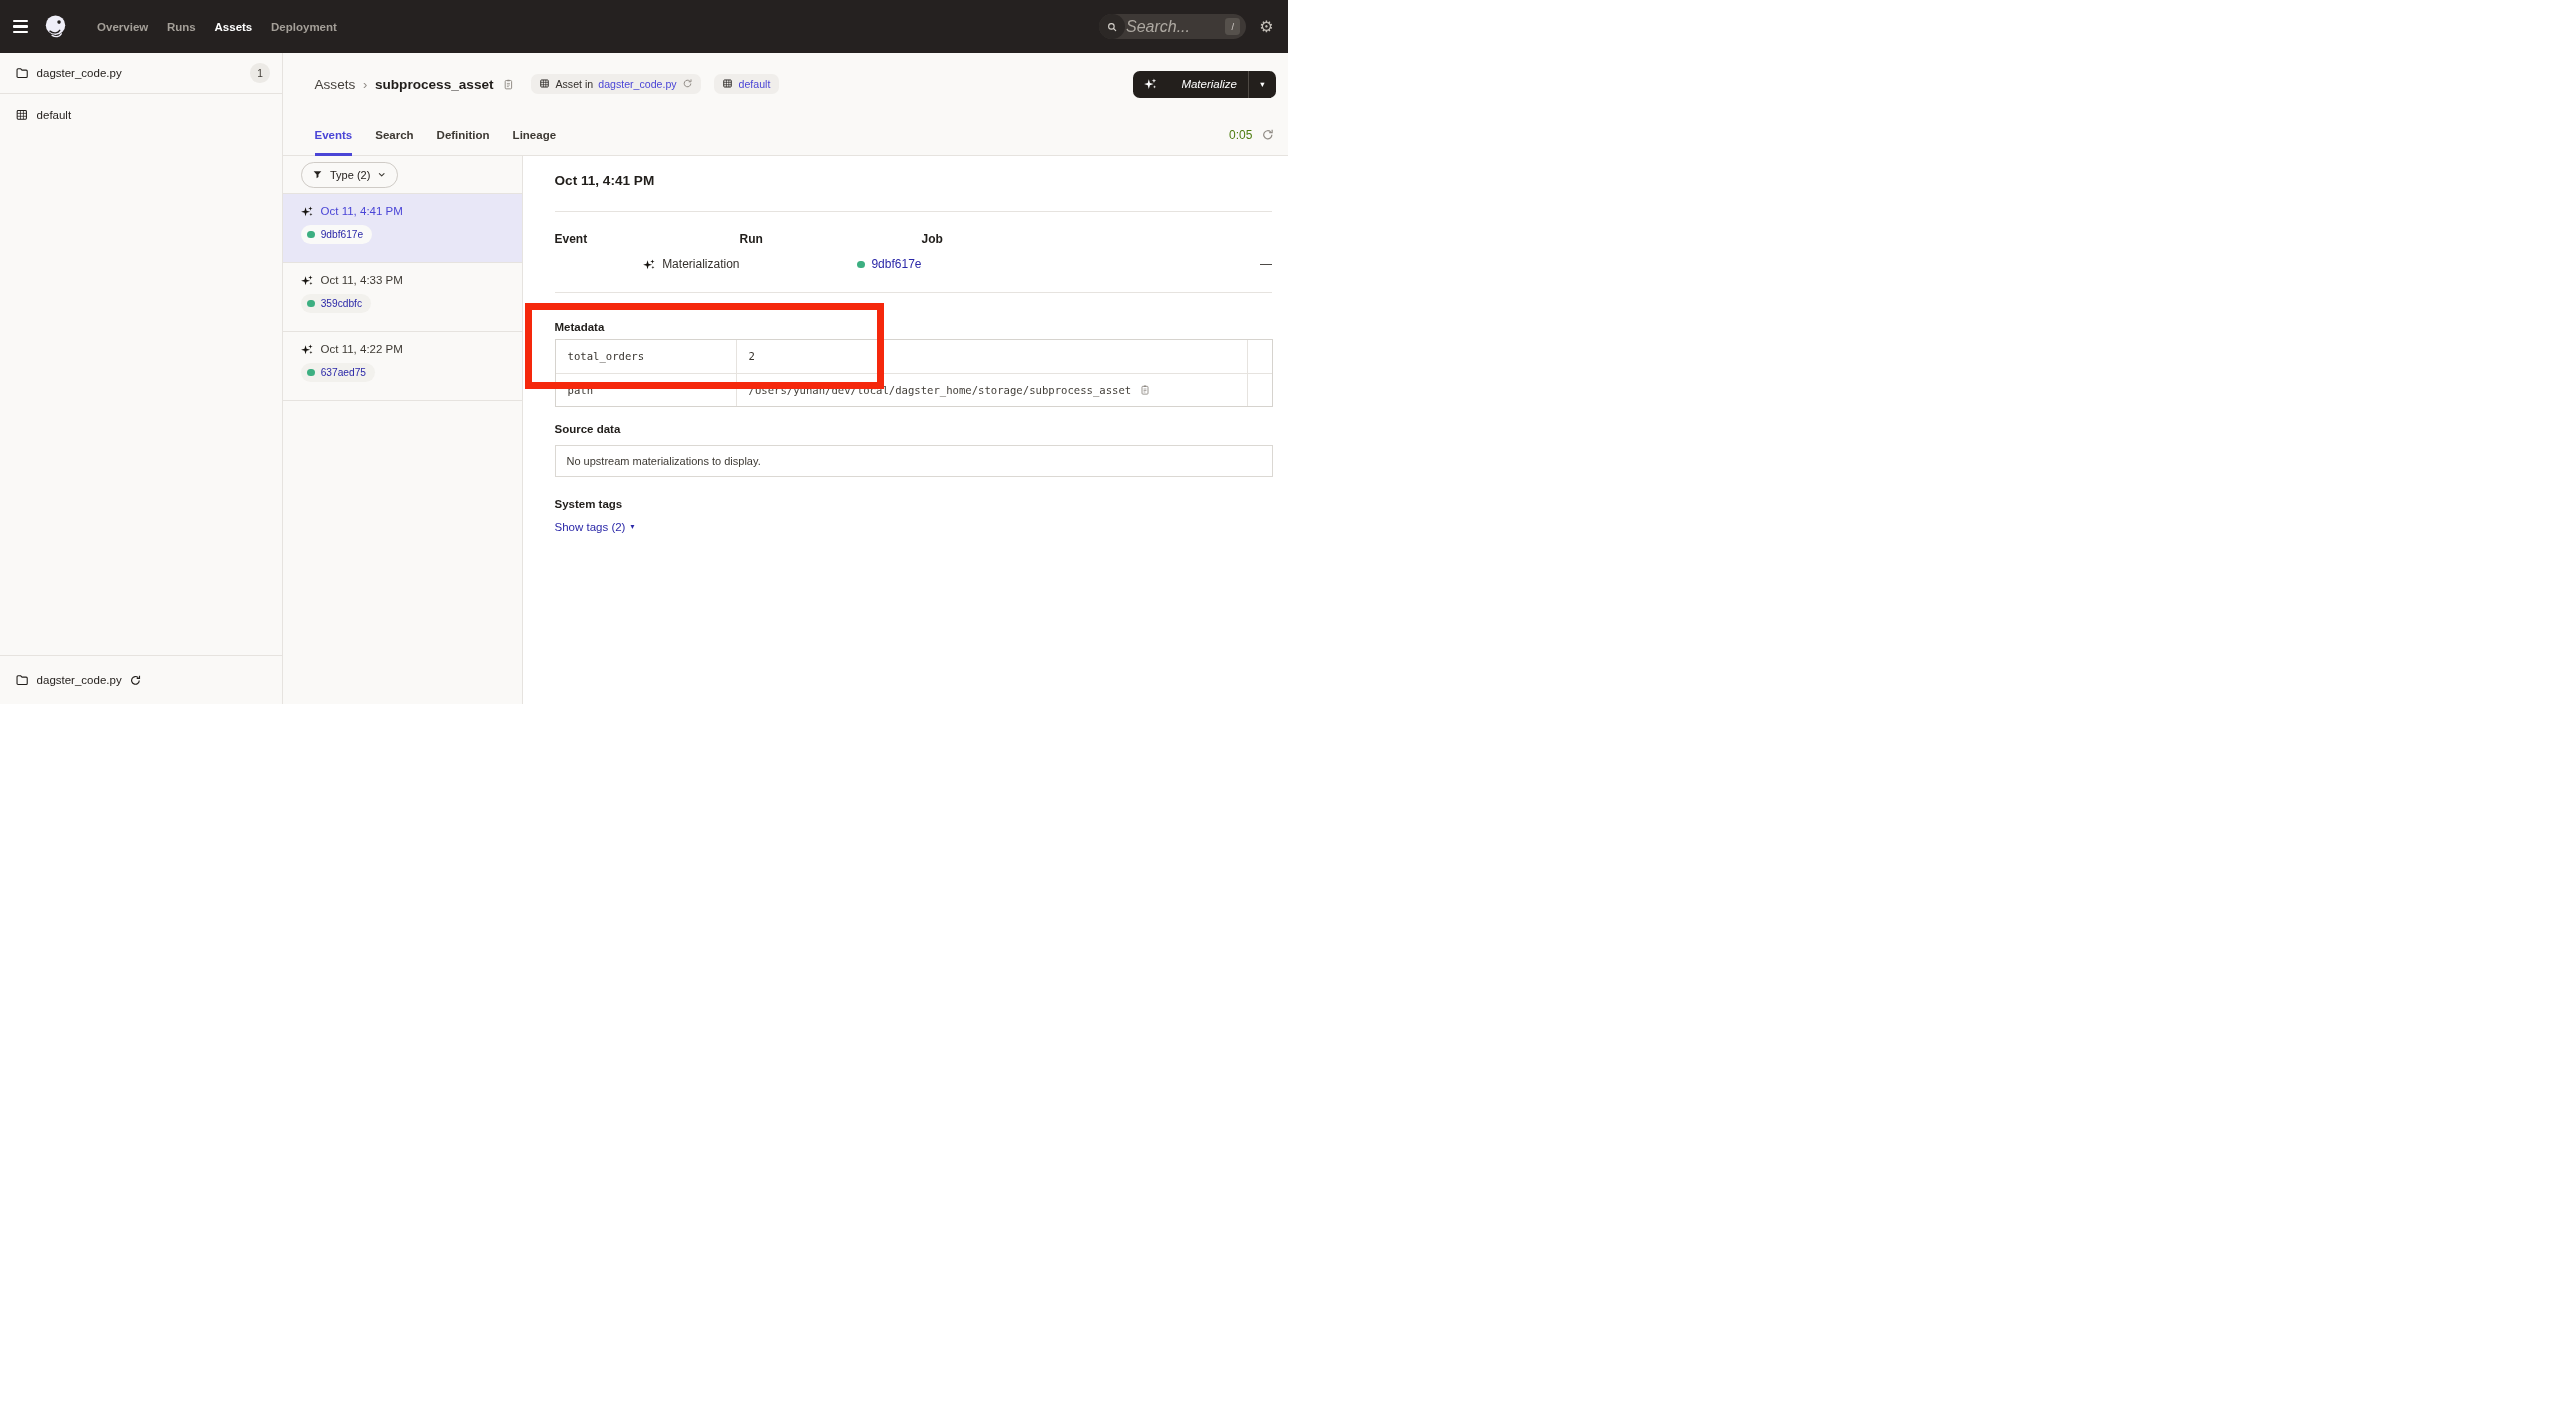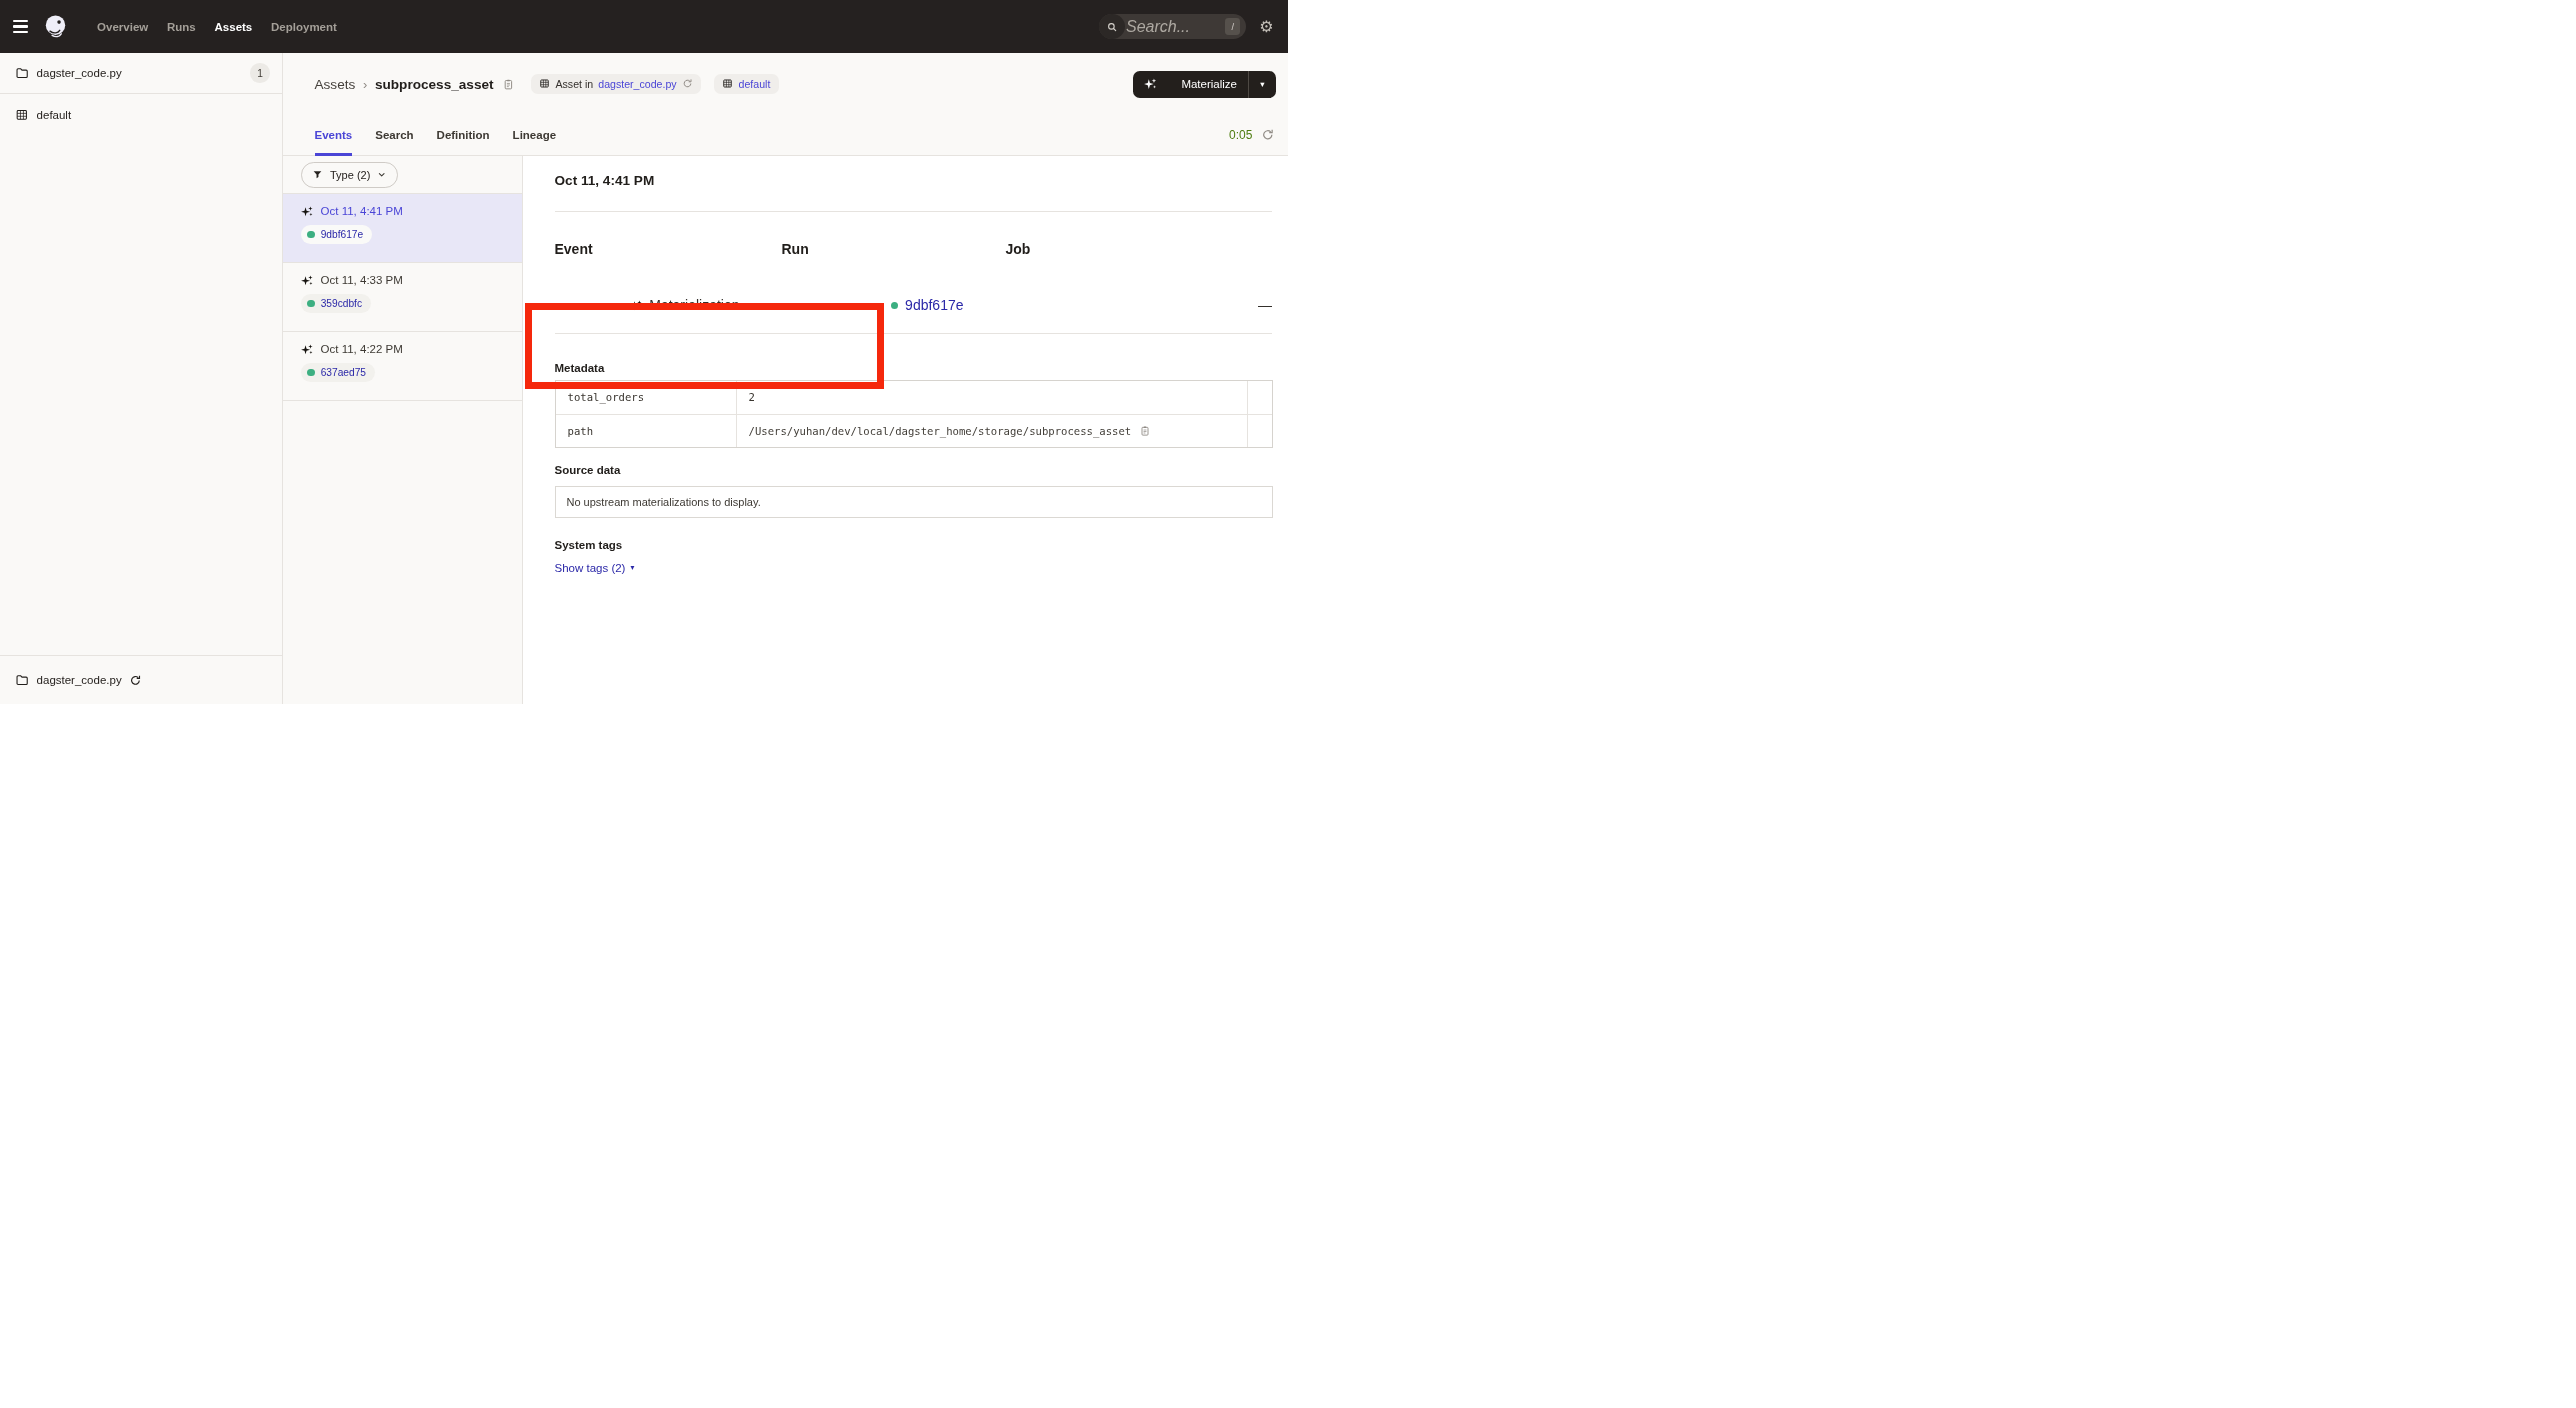--- a/index.html
+++ b/index.html
@@ -79,21 +79,21 @@
   }
   .pill.one { margin-left:16px; }
   .pill.two { margin-left:12.8px; }
   .pill-link { color:#4A45D6; }
   .pill-ic { color:#211E1B; }
   .pill-reload { color:#8F8A84; }
   .mat-split {
     margin-left:auto; height:27px; display:flex; align-items:stretch;
     background:#231F1C; border-radius:6.8px; color:#fff; overflow:hidden;
   }
-  .mat-main { display:flex; align-items:center; gap:24px; padding:0 11px; font-size:11.5px; font-weight:500; cursor:pointer; }
+  .mat-main { display:flex; align-items:center; gap:24px; padding:0 11px; font-size:11.5px; font-weight:500; cursor:pointer;font-style:italic; }
   .mat-caret { width:28px; border-left:0.9px solid #4E4944; display:flex; align-items:center; justify-content:center; font-size:8.5px; cursor:pointer; }
 
   .tab-row { height:40px; display:flex; align-items:stretch; gap:23px; padding:0 13.6px 0 31.5px; }
   .tab { display:flex; align-items:center; font-size:11.5px; font-weight:600; color:#3D3933; cursor:pointer; position:relative; }
   .tab.active { color:#4A45D6; }
   .tab.active::after { content:""; position:absolute; left:0; right:0; bottom:-0.9px; height:2.6px; background:#4A45D6; }
   .timer-wrap { margin-left:auto; display:flex; align-items:center; gap:8.5px; }
   .timer { font-size:12px; color:#4d7c0f; }
   .refresh-btn { color:#918C86; cursor:pointer; }
 
@@ -126,21 +126,21 @@
 
   
   .detail {
     position:absolute; left:523px; top:156px; right:0; bottom:0;
     background:#ffffff; padding:0 16px 0 31.5px;
   }
   .detail-title { margin-top:15.3px; font-size:13.6px; font-weight:700; line-height:19px; color:#211E1B; }
   .hrule { border:none; border-top:0.9px solid #E6E3DF; margin-top:20.4px; }
   .erj {
     display:grid; grid-template-columns:185px 182px 1fr;
-    row-gap:11px; margin-top:30px; font-size:14px; line-height:14.5px;gap:42px;
+    row-gap:11px; margin-top:20px; font-size:12px; line-height:14.5px;
   }
   .erj-label { font-weight:700; color:#211E1B; }
   .erj-value { display:flex; align-items:center; gap:6.8px; color:#34302C;justify-content:flex-end; }
   .erj-run-link { color:#2B28A8; cursor:pointer; }
   .hrule.second { margin-top:20.4px; }
   .section-heading { margin-top:27px; font-size:11.5px; font-weight:700; line-height:14.5px; color:#211E1B; }
   .meta-table {
     margin-top:4.3px; width:718px; border:0.9px solid #D6D3CE; background:#fff;
   }
   .meta-row { display:grid; grid-template-columns:181px 511px 1fr; height:33px;text-align:right; }

